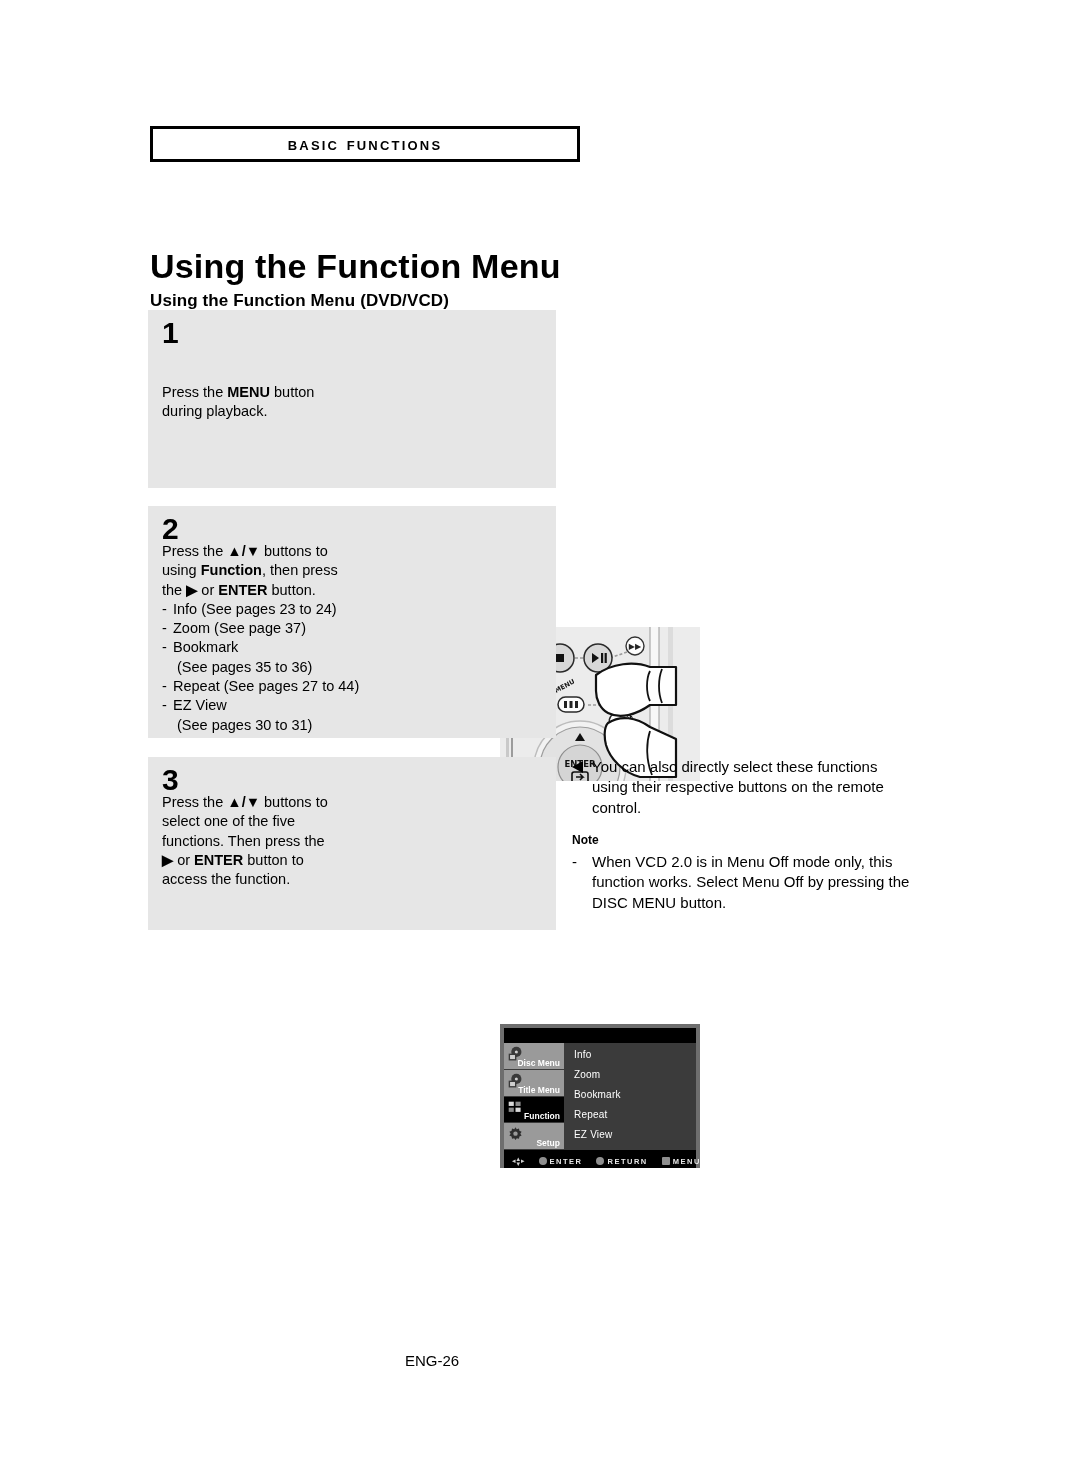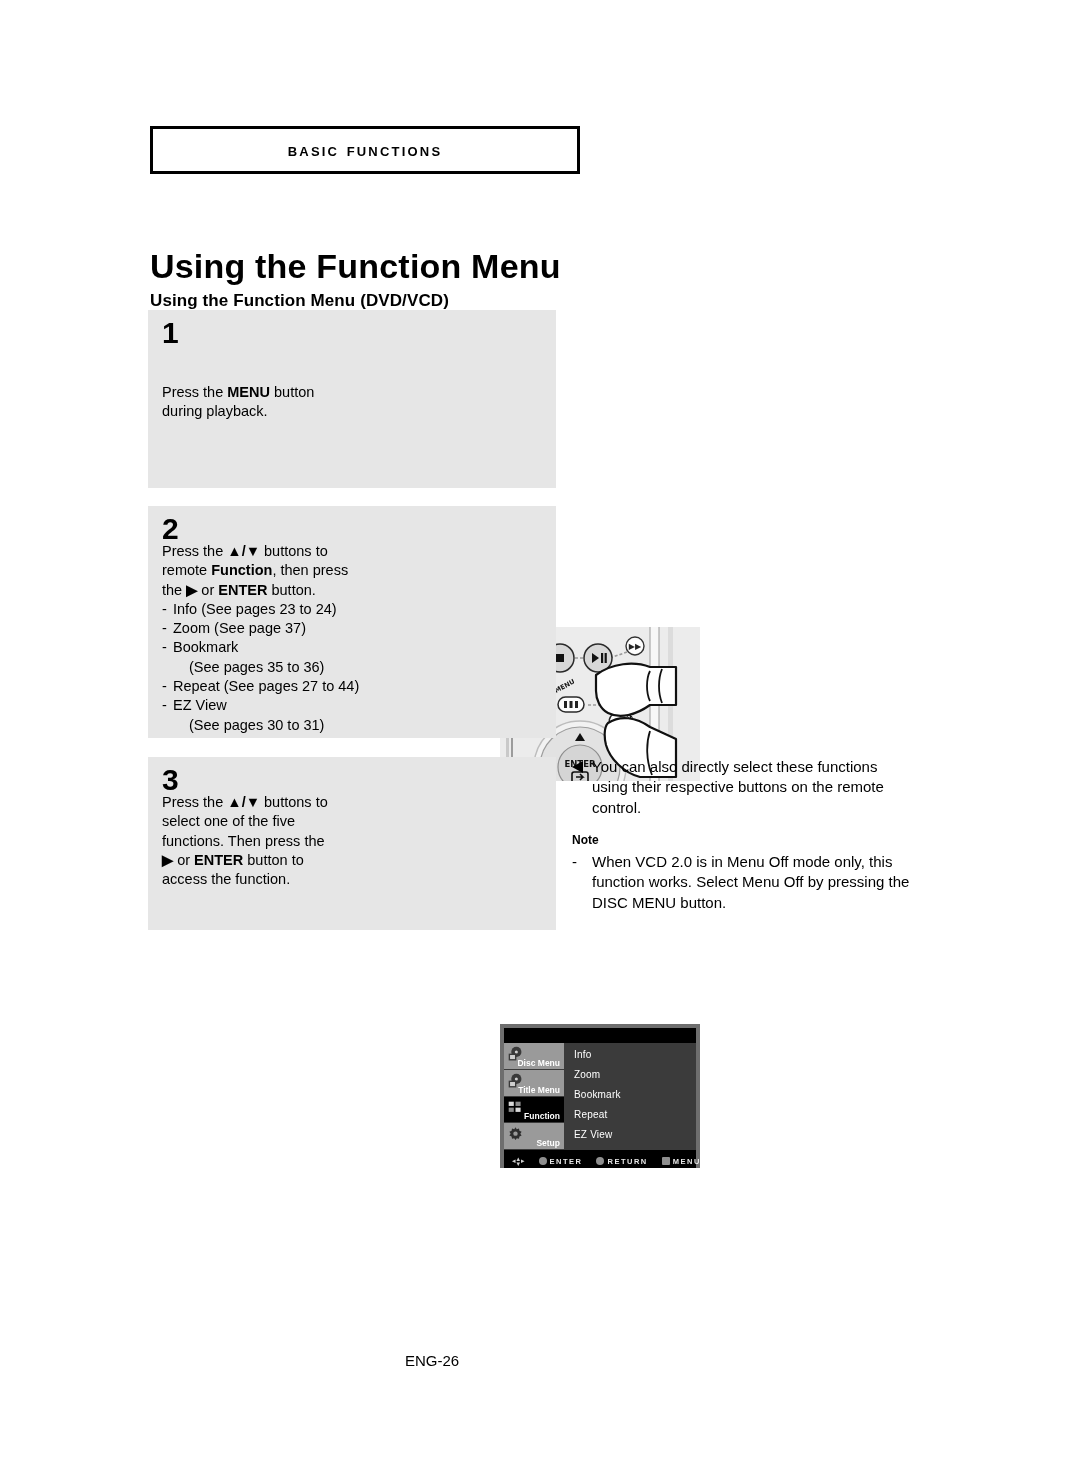--- a/index.html
+++ b/index.html
@@ -15,21 +15,21 @@
     color: #000000;
     overflow: hidden;
   }
 
   
   .chapter-box {
     position: absolute;
     left: 150px;
     top: 126px;
     width: 430px;
-    height: 48px;
+    height: 36px;
     border: 3px solid #000;
     box-sizing: border-box;
     display: flex;
     align-items: center;
     justify-content: center;
   }
   .chapter-title {
     font-size: 19px;
     font-weight: 600;
     letter-spacing: 2.2px;
@@ -101,21 +101,20 @@
     white-space: nowrap;
   }
   .bullet-list li .dash {
     position: absolute;
     left: 0;
     top: 0;
   }
   .bullet-list li .cont {
     display: block;
     padding-left: 4px;
-    margin-left: 12px;
   }
 
   
   .media {
     position: absolute;
     background: #fff;
     overflow: hidden;
   }
   #remote-1 { left: 352px; top: 317px; width: 200px; height: 154px; }
   #osd-shot { left: 352px; top: 518px; width: 200px; height: 144px; }
@@ -378,21 +377,21 @@
   </div>
 </div>
 
 <div class="step-panel" id="step-2">
   <div class="step-number">2</div>
   <div class="step-text">
     <p>
       <span>Press the </span><b>▲/▼</b><span> buttons to</span>
     </p>
     <p>
-      <span>remote </span><b>Function</b><span>, then press</span>
+      <span>using </span><b>Function</b><span>, then press</span>
     </p>
     <p>
       <span>the </span><b>▶</b><span> or </span><b>ENTER</b><span> button.</span>
     </p>
     <ul class="bullet-list">
       <li><span class="dash">-</span><span>Info (See pages 23 to 24)</span></li>
       <li><span class="dash">-</span><span>Zoom (See page 37)</span></li>
       <li><span class="dash">-</span><span>Bookmark</span><span class="cont">(See pages 35 to 36)</span></li>
       <li><span class="dash">-</span><span>Repeat (See pages 27 to 44)</span></li>
       <li><span class="dash">-</span><span>EZ View</span><span class="cont">(See pages 30 to 31)</span></li>

